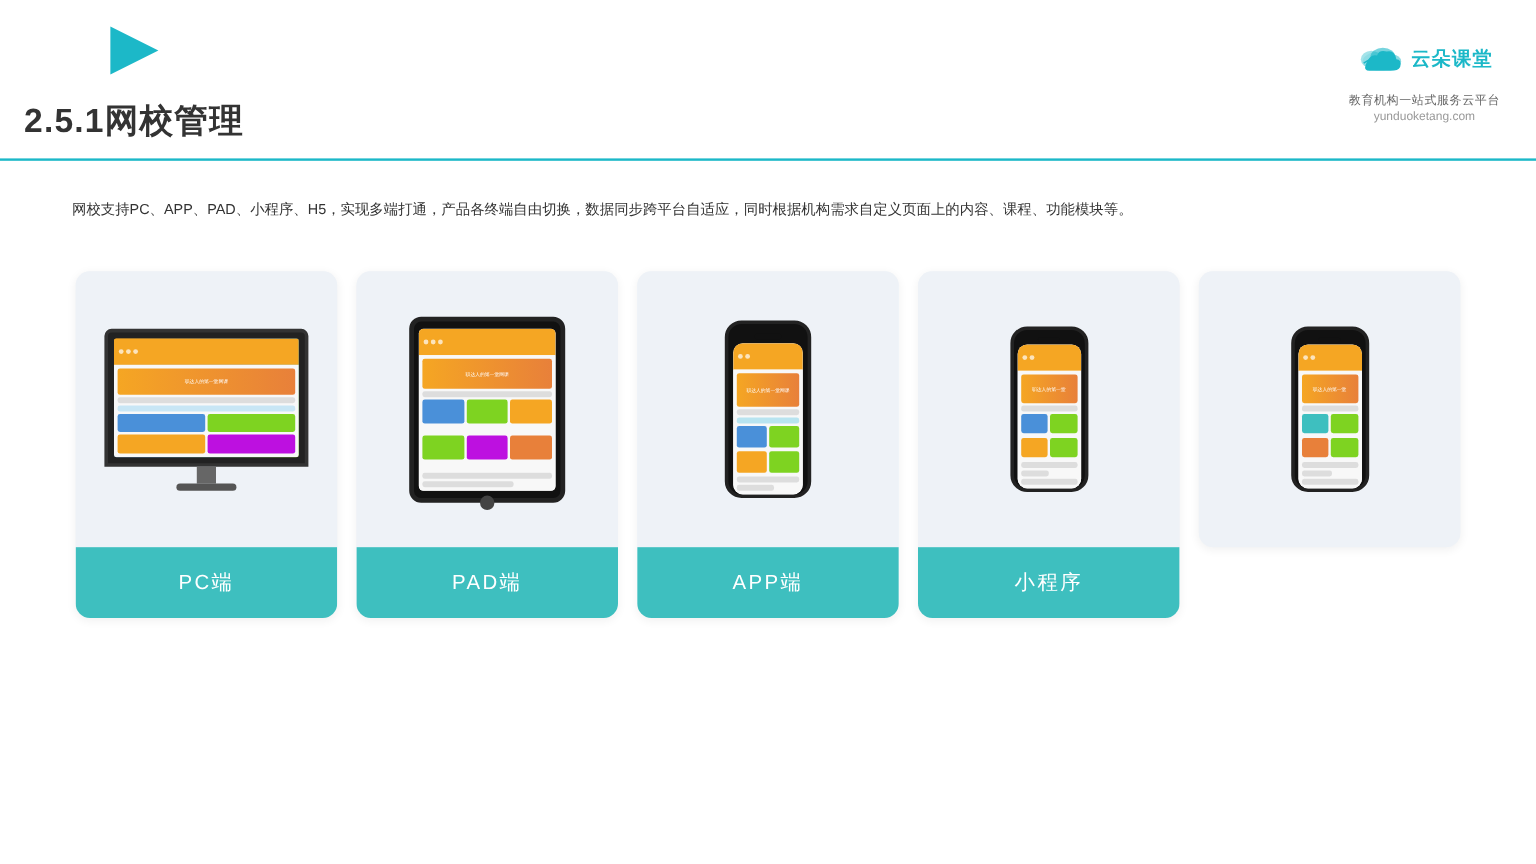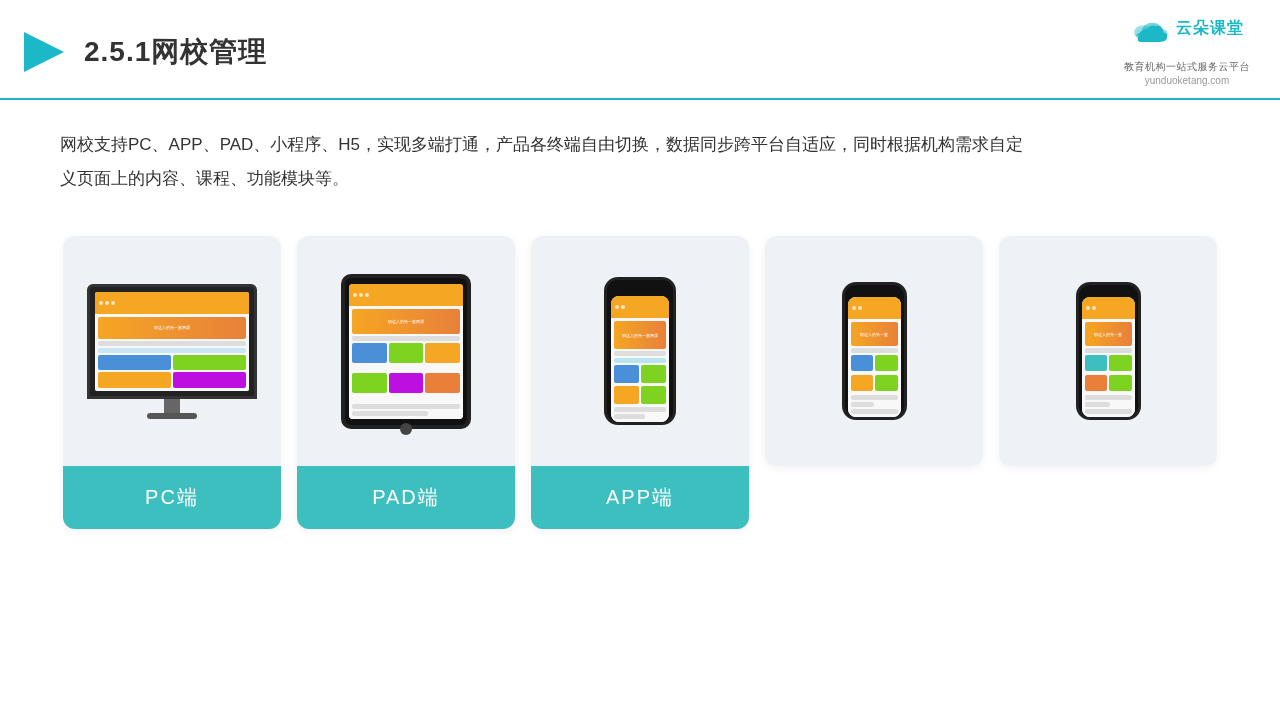--- a/index.html
+++ b/index.html
@@ -17,40 +17,41 @@
       display: flex;
       align-items: center;
       justify-content: space-between;
       padding: 18px 30px 12px 20px;
       border-bottom: 2px solid #1cb8c8;
     }
     .header-left {
       display: flex;
       align-items: center;
       gap: 16px;
+      flex-direction: column;
     }
     .play-icon {
       width: 48px;
       height: 48px;
       flex-shrink: 0;
     }
     .page-title {
       font-size: 28px;
       font-weight: 600;
       color: #333;
       letter-spacing: 1px;
     }
     .logo-area {
       display: flex;
       flex-direction: column;
       align-items: center;
     }
     .logo-cloud {
       display: flex;
-      align-items: flex-start;
+      align-items: center;
       gap: 6px;
     }
     .cloud-icon-svg {
       width: 40px;
       height: 28px;
     }
     .logo-text {
       font-size: 16px;
       color: #1cb8c8;
       font-weight: 600;
@@ -64,21 +65,21 @@
     }
     .logo-domain {
       font-size: 10px;
       color: #999;
       margin-top: 1px;
     }
 
     
     .description {
       padding: 28px 60px 10px 60px;
-      font-size: 17px;
+      font-size: 12px;
       color: #333;
       line-height: 2;
       max-width: 1100px;
     }
 
     
     .cards-container {
       display: flex;
       gap: 16px;
       padding: 30px 55px;
@@ -102,21 +103,21 @@
       align-items: center;
       justify-content: center;
       padding: 16px;
       background: #eef2f7;
     }
 
     .card-label {
       background: #3ebfbf;
       color: #fff;
       text-align: center;
-      font-size: 20px;
+      font-size: 17px;
       font-weight: 500;
       padding: 18px 0;
       letter-spacing: 2px;
     }
 
     
     
     .pc-monitor {
       display: flex;
       flex-direction: column;
@@ -446,20 +447,21 @@
                 <div class="sim-card" style="height:16px; background:#7ed321;"></div>
               </div>
               <div class="sim-row"></div>
               <div class="sim-row" style="width:50%;"></div>
               <div class="sim-row"></div>
             </div>
           </div>
         </div>
       </div>
     </div>
+    <div class="card-label">小程序</div>
   </div>
 
   <div class="card">
     <div class="card-image-area">
       <div class="phone-small">
         <div class="phone-small-notch"></div>
         <div class="phone-small-screen">
           <div class="screen-sim">
             <div class="sim-header">
               <div class="sim-header-dot"></div>

